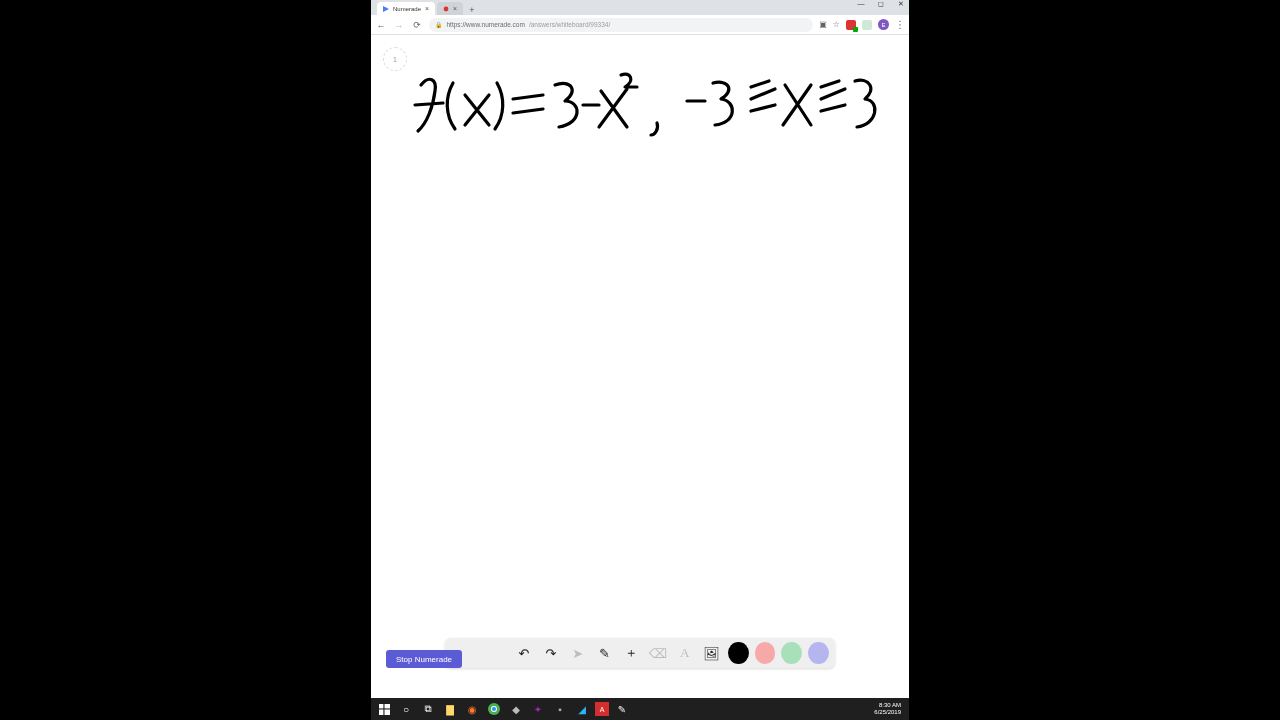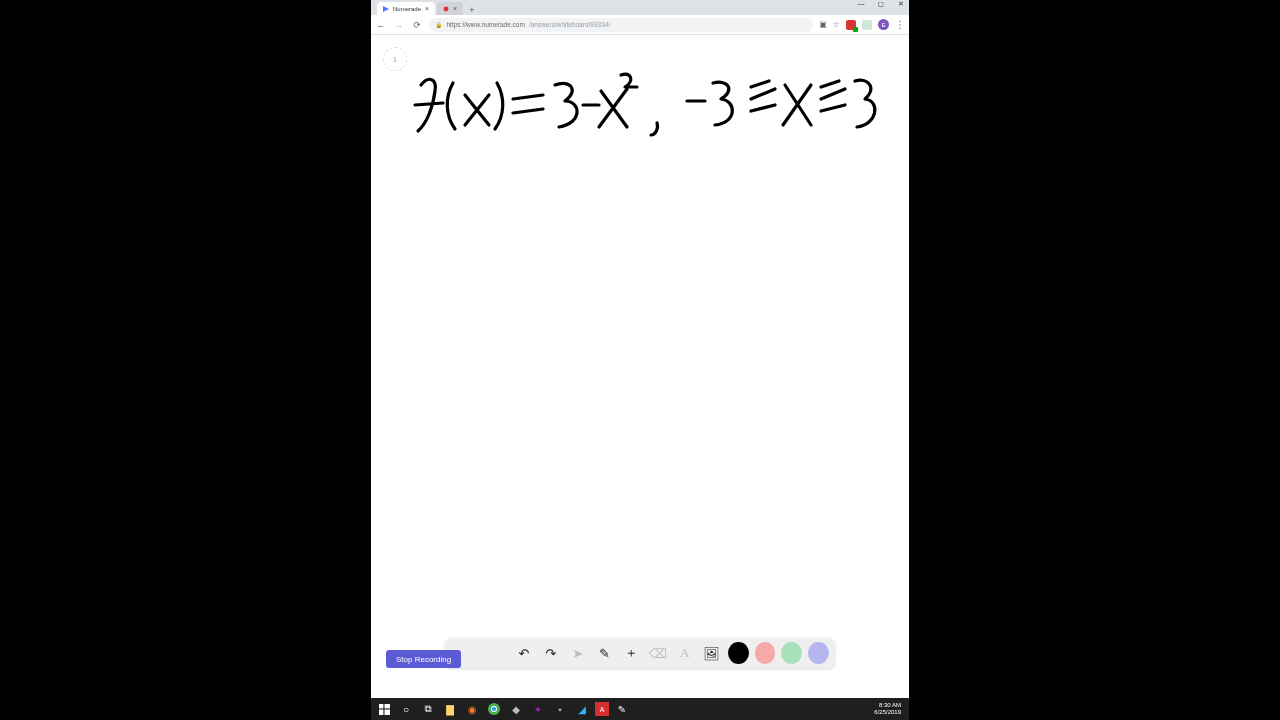--- a/index.html
+++ b/index.html
@@ -259,21 +259,21 @@
 
         <path d="M414 50 L440 90 M440 50 L412 90"></path>
 
         <path d="M450 52 L468 46 M450 64 L474 54 M450 76 L474 70"></path>
 
         <path d="M484 46 C498 42 506 54 494 64 C510 66 506 90 486 92"></path>
       </g>
     </svg>
 
     <div class="rec-btn">
-      <span>Stop Recording</span>
+      <span>Stop Numerade</span>
     </div>
 
     <div class="wb-toolbar">
       <div style="width:60px"></div>
       <div class="tool">
           <span>↶</span>
         </div>
       <div class="tool">
           <span>↷</span>
         </div>

